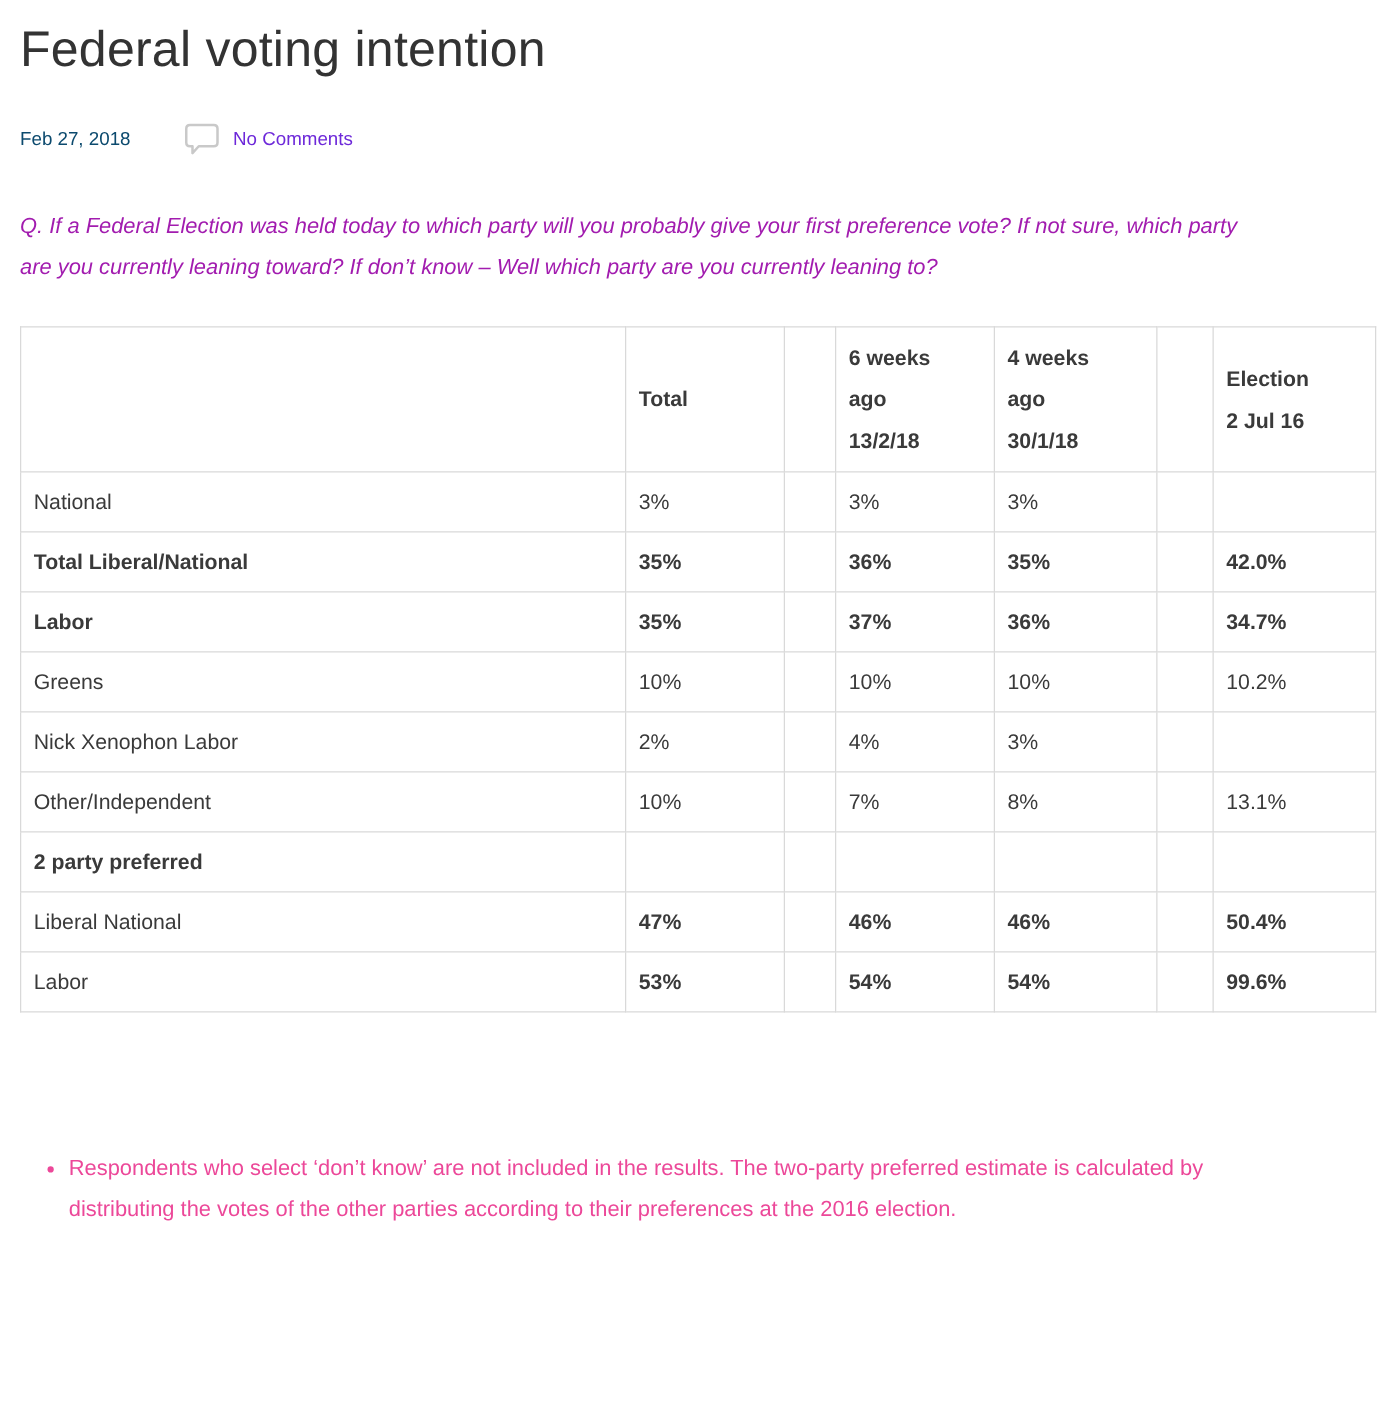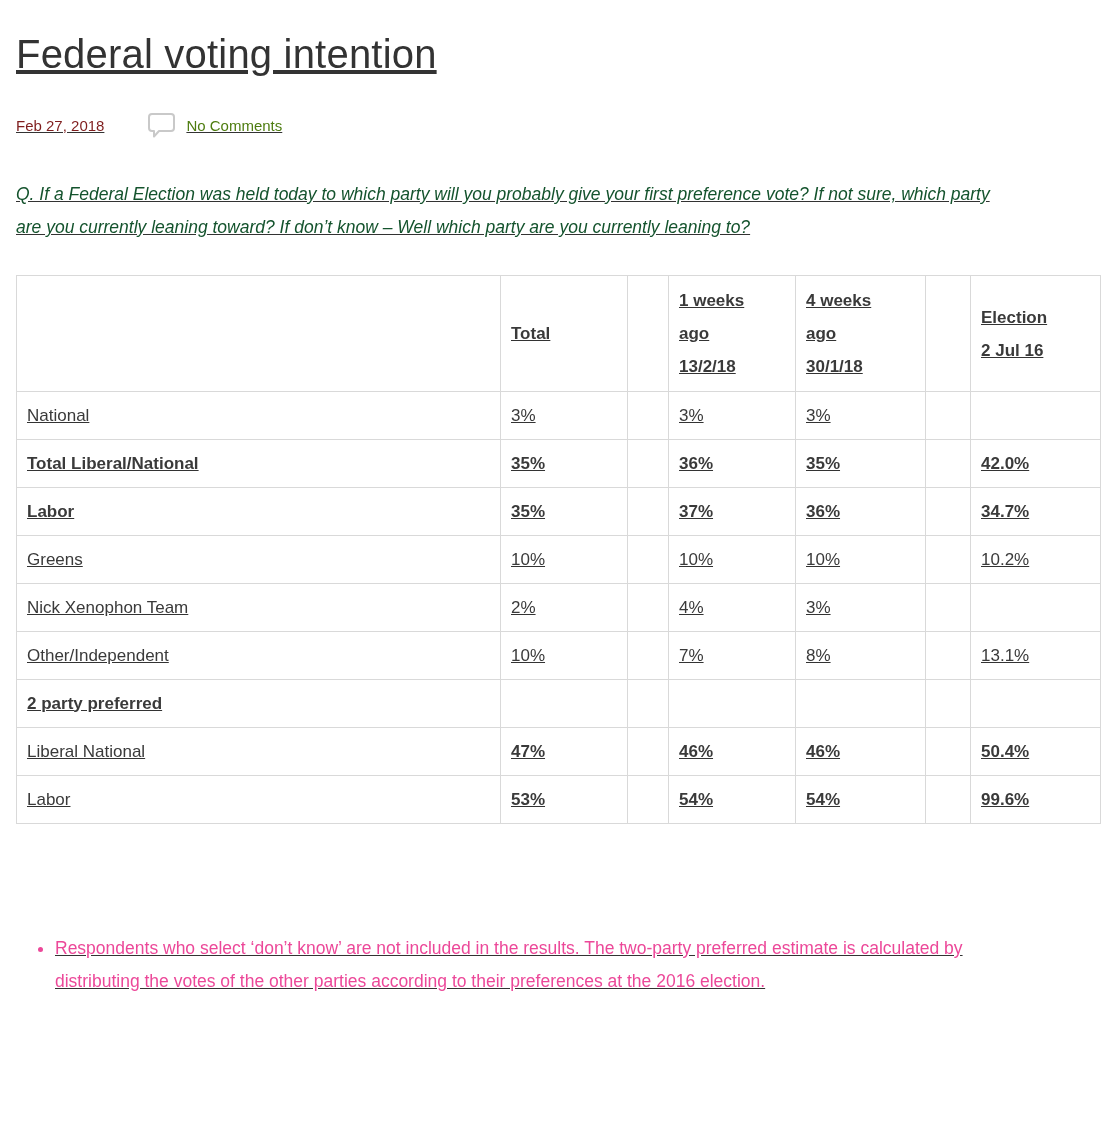--- a/index.html
+++ b/index.html
@@ -5,56 +5,55 @@
   * { box-sizing: border-box; }
   html, body {
     margin: 0;
     padding: 0;
     background: #ffffff;
     font-family: "Liberation Sans", sans-serif;
     color: #333333;
   }
   .page {
     width: 1016px;
-    padding: 24px 16px 30px 16px;
-    text-decoration: underline;
+    padding: 10px 16px 30px 16px;
   }
   .page-title {
     font-size: 40px;
     font-weight: 500;
     color: #333333;
     margin: 4px 0 0 0;
     line-height: 1.3;
     letter-spacing: 0.2px;
   }
   .meta-row {
     display: flex;
     align-items: center;
     margin-top: 30px;
     font-size: 15px;
     color: #666666;
     height: 30px;
   }
-  .meta-date { color: #7f1d1d; }
+  .meta-date { color: #0c4a6e; }
   .comment-icon {
     margin-left: 44px;
     margin-right: 10px;
     display: inline-flex;
     align-items: center;
   }
   .comment-link {
-    color: #4d7c0f;
+    color: #6d28d9;
     text-decoration: none;
     cursor: pointer;
   }
   .question {
     font-style: italic;
     font-size: 17.5px;
     line-height: 33px;
-    color: #14532d;
+    color: #a21caf;
     margin-top: 38px;
     max-width: 1092px;
   }
   table.data-table {
     margin-top: 31px;
     border-collapse: collapse;
     table-layout: fixed;
     width: 1084px;
   }
   .data-table th, .data-table td {
@@ -123,21 +122,21 @@
         <th>
             <span class="th-label"></span>
           </th>
         <th>
             <span class="th-label">Total</span>
           </th>
         <th class="sp">
             <span class="th-label"></span>
           </th>
         <th>
-          <span class="th-label">1 weeks ago</span>
+          <span class="th-label">6 weeks ago</span>
           <span class="th-date">13/2/18</span>
         </th>
         <th>
           <span class="th-label">4 weeks ago</span>
           <span class="th-date">30/1/18</span>
         </th>
         <th class="sp">
             <span class="th-label"></span>
           </th>
         <th>
@@ -177,21 +176,21 @@
       <tr>
         <td class="lbl">Greens</td>
         <td>10%</td>
         <td class="sp"></td>
         <td>10%</td>
         <td>10%</td>
         <td class="sp"></td>
         <td>10.2%</td>
       </tr>
       <tr>
-        <td class="lbl">Nick Xenophon Team</td>
+        <td class="lbl">Nick Xenophon Labor</td>
         <td>2%</td>
         <td class="sp"></td>
         <td>4%</td>
         <td>3%</td>
         <td class="sp"></td>
         <td></td>
       </tr>
       <tr>
         <td class="lbl">Other/Independent</td>
         <td>10%</td>

